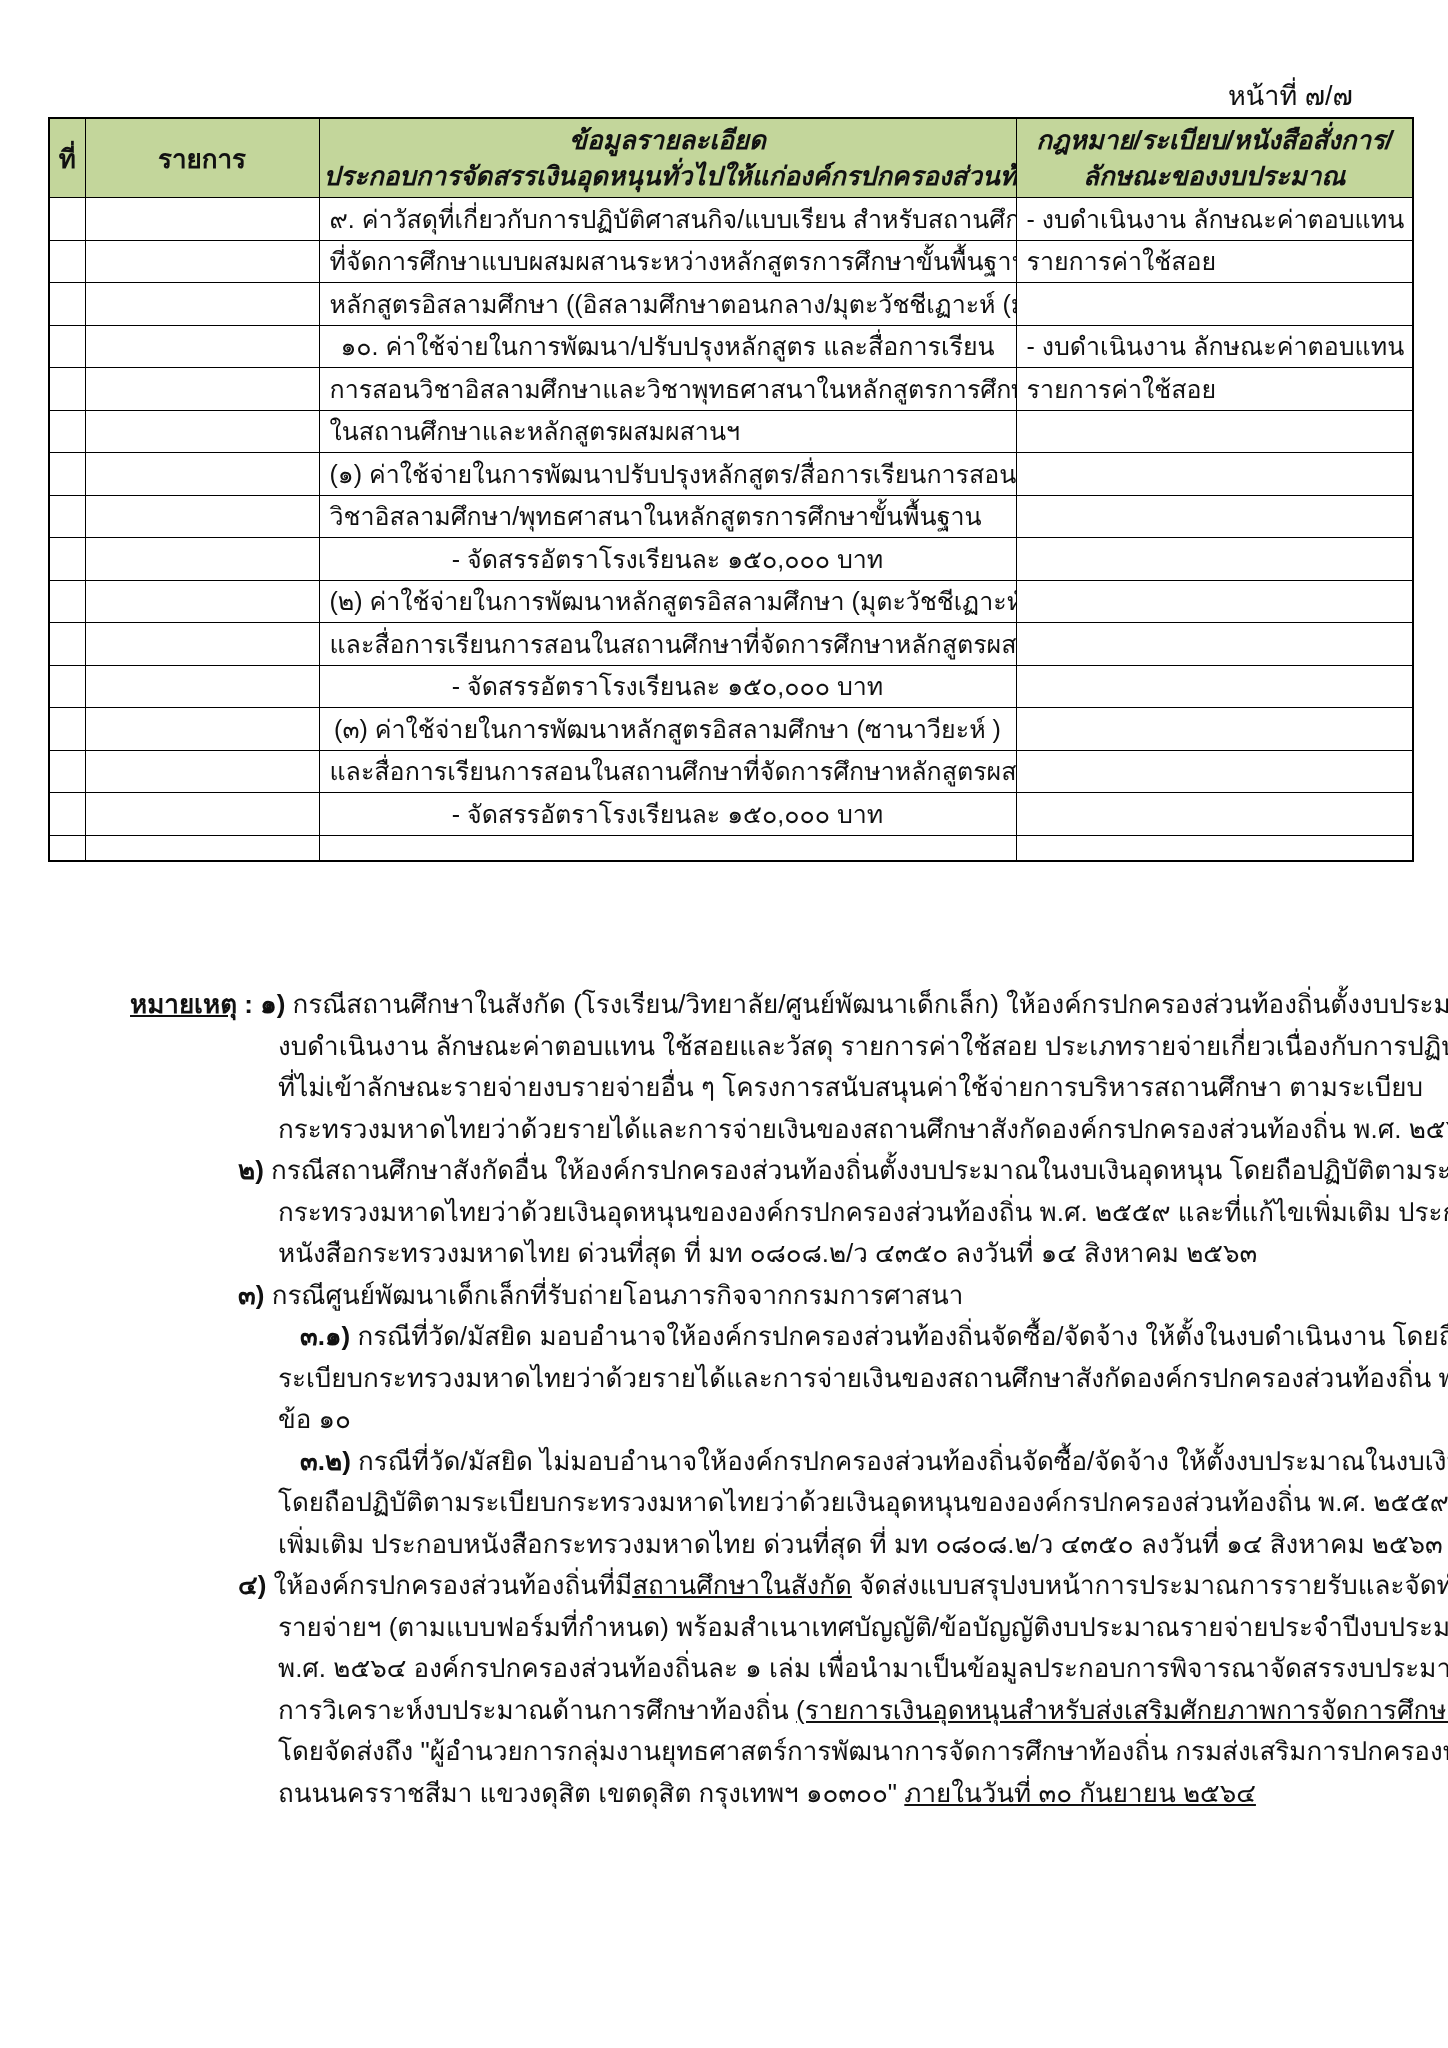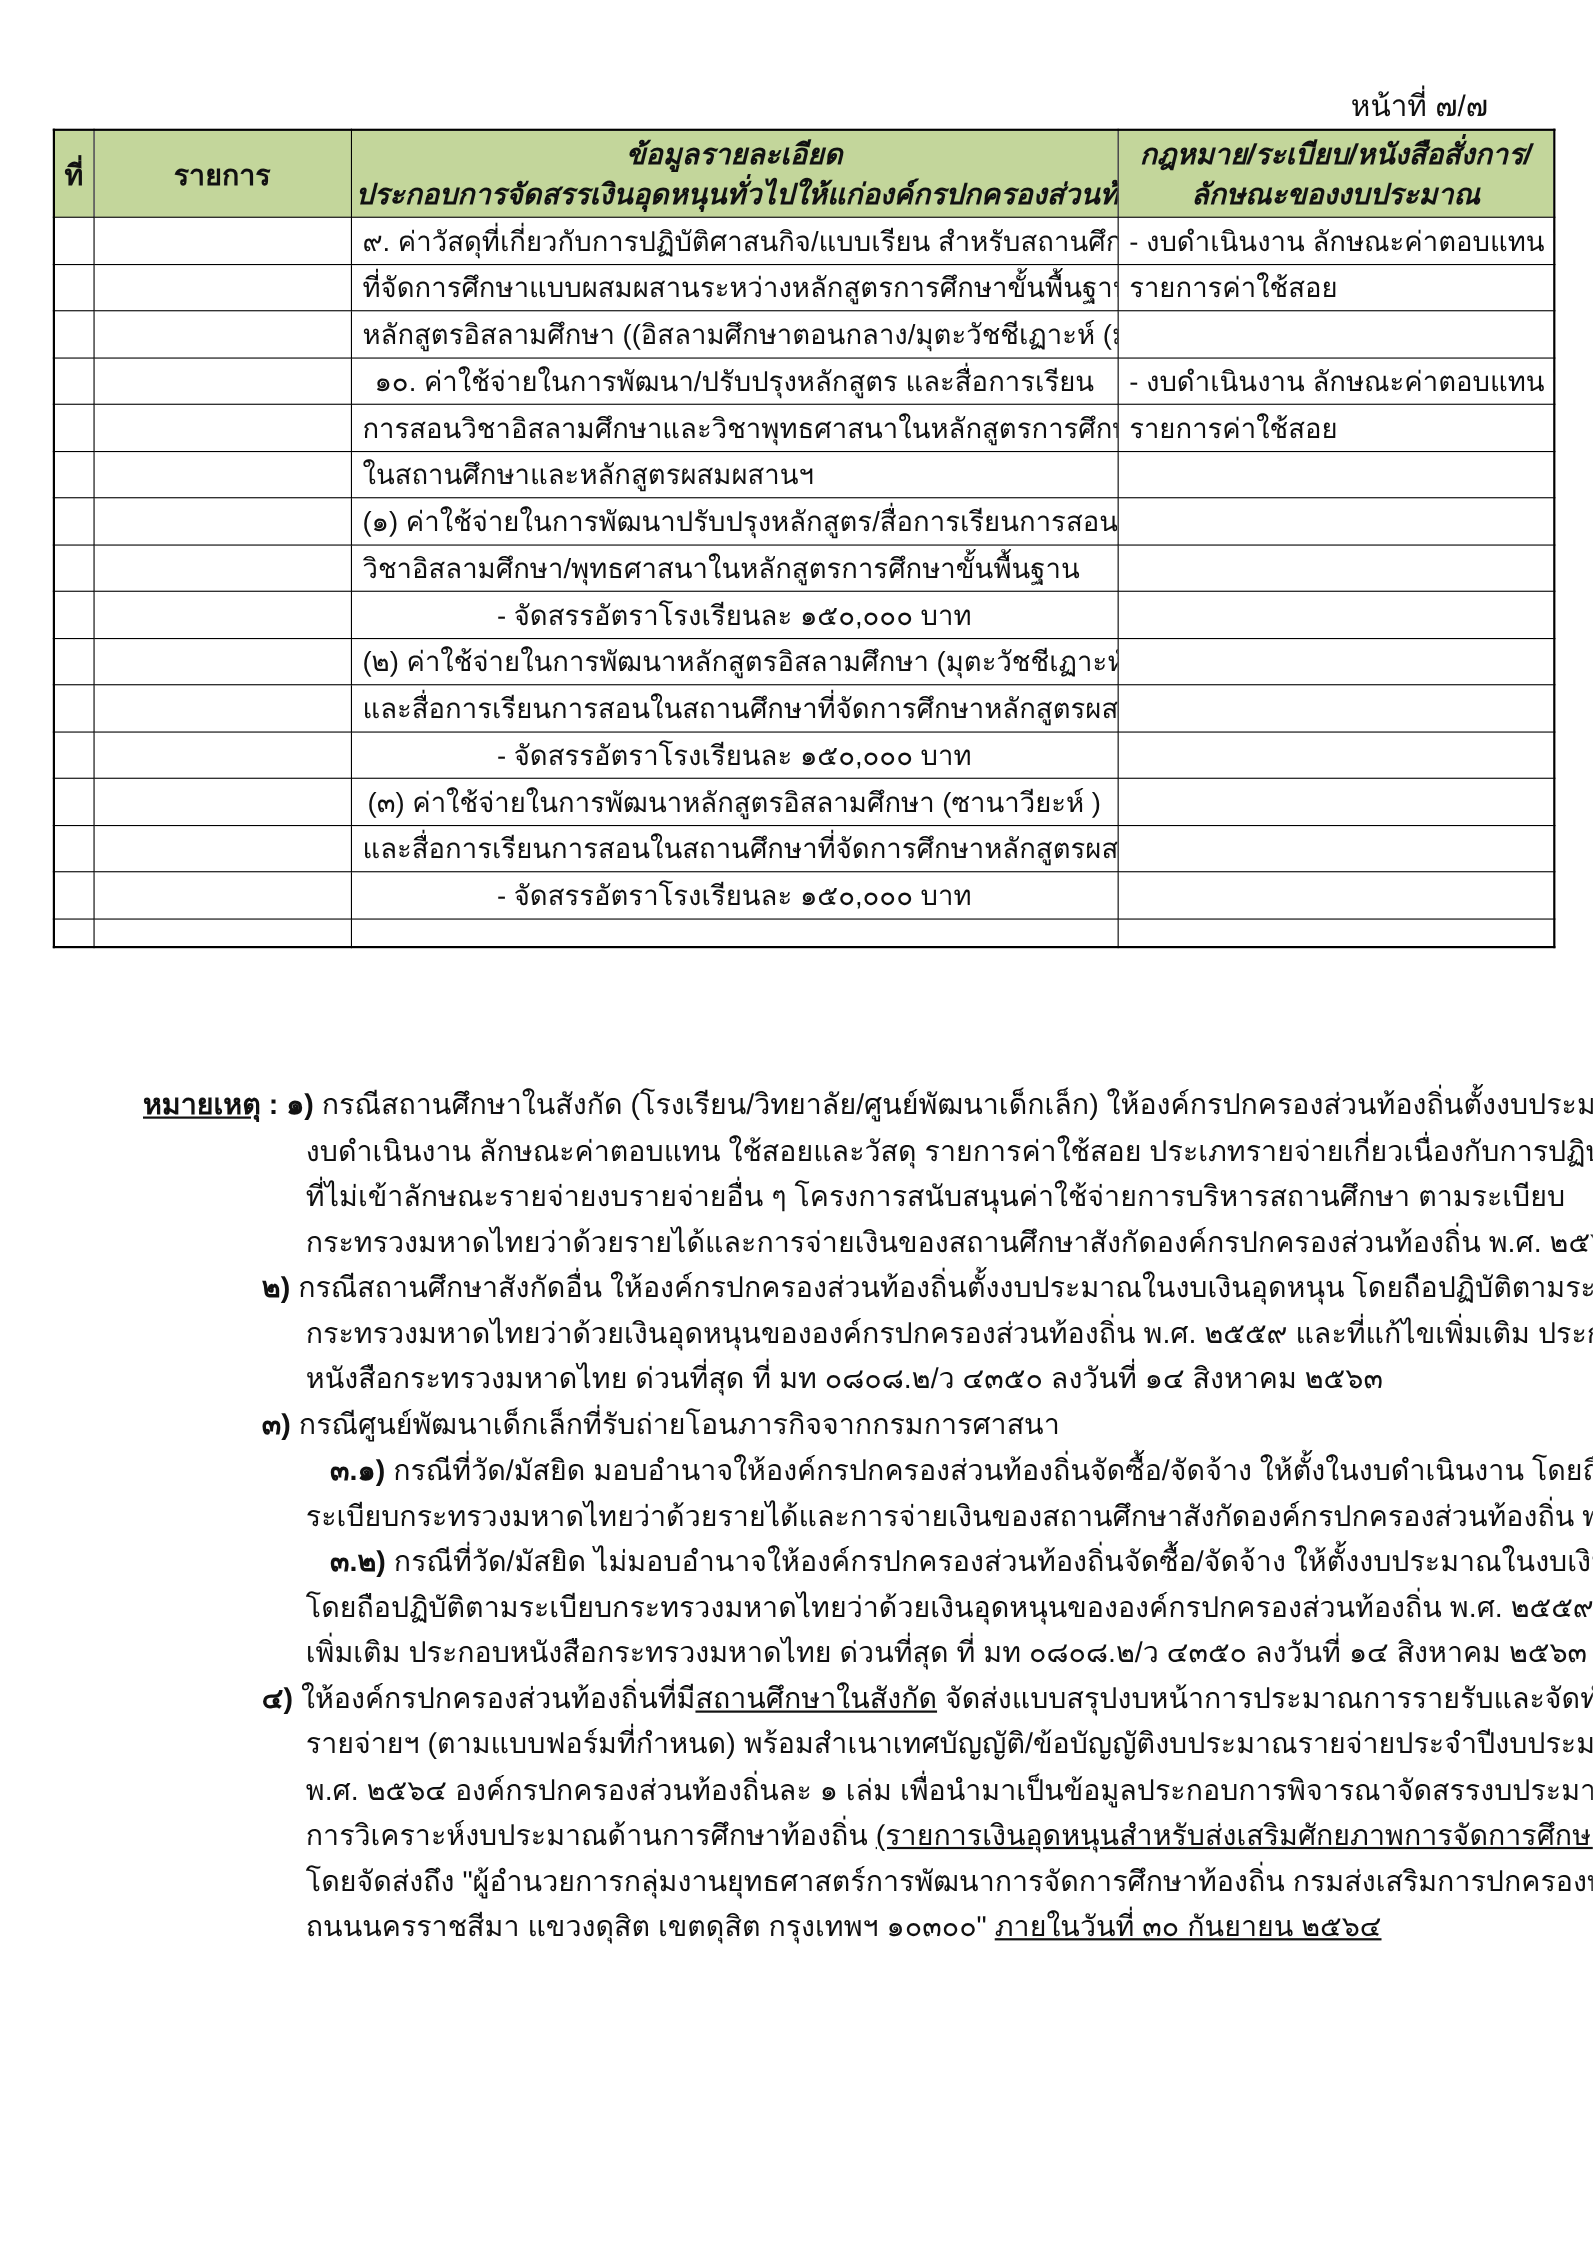--- a/index.html
+++ b/index.html
@@ -170,20 +170,21 @@
     <div class="note-line ind-first"><span class="seg-label">หมายเหตุ</span><span class="seg-bold"> : </span><span class="seg-num">๑) </span><span>กรณีสถานศึกษาในสังกัด (โรงเรียน/วิทยาลัย/ศูนย์พัฒนาเด็กเล็ก) ให้องค์กรปกครองส่วนท้องถิ่นตั้งงบประมาณใน</span></div>
     <div class="note-line ind-cont"><span>งบดำเนินงาน ลักษณะค่าตอบแทน ใช้สอยและวัสดุ  รายการค่าใช้สอย ประเภทรายจ่ายเกี่ยวเนื่องกับการปฏิบัติราชการ</span></div>
     <div class="note-line ind-cont"><span>ที่ไม่เข้าลักษณะรายจ่ายงบรายจ่ายอื่น ๆ โครงการสนับสนุนค่าใช้จ่ายการบริหารสถานศึกษา ตามระเบียบ</span></div>
     <div class="note-line ind-cont"><span>กระทรวงมหาดไทยว่าด้วยรายได้และการจ่ายเงินของสถานศึกษาสังกัดองค์กรปกครองส่วนท้องถิ่น พ.ศ. ๒๕๖๒</span></div>
     <div class="note-line ind-item"><span class="seg-num">๒) </span><span>กรณีสถานศึกษาสังกัดอื่น ให้องค์กรปกครองส่วนท้องถิ่นตั้งงบประมาณในงบเงินอุดหนุน โดยถือปฏิบัติตามระเบียบ</span></div>
     <div class="note-line ind-cont"><span>กระทรวงมหาดไทยว่าด้วยเงินอุดหนุนขององค์กรปกครองส่วนท้องถิ่น พ.ศ. ๒๕๕๙ และที่แก้ไขเพิ่มเติม ประกอบ</span></div>
     <div class="note-line ind-cont"><span>หนังสือกระทรวงมหาดไทย ด่วนที่สุด ที่ มท ๐๘๐๘.๒/ว ๔๓๕๐ ลงวันที่ ๑๔ สิงหาคม ๒๕๖๓</span></div>
     <div class="note-line ind-item"><span class="seg-num">๓) </span><span>กรณีศูนย์พัฒนาเด็กเล็กที่รับถ่ายโอนภารกิจจากกรมการศาสนา</span></div>
     <div class="note-line ind-sub"><span class="seg-num">๓.๑) </span><span>กรณีที่วัด/มัสยิด มอบอำนาจให้องค์กรปกครองส่วนท้องถิ่นจัดซื้อ/จัดจ้าง ให้ตั้งในงบดำเนินงาน โดยถือปฏิบัติตาม</span></div>
     <div class="note-line ind-cont"><span>ระเบียบกระทรวงมหาดไทยว่าด้วยรายได้และการจ่ายเงินของสถานศึกษาสังกัดองค์กรปกครองส่วนท้องถิ่น พ.ศ. ๒๕๖๒</span></div>
+    <div class="note-line ind-cont"><span>ข้อ ๑๐</span></div>
     <div class="note-line ind-sub"><span class="seg-num">๓.๒) </span><span>กรณีที่วัด/มัสยิด ไม่มอบอำนาจให้องค์กรปกครองส่วนท้องถิ่นจัดซื้อ/จัดจ้าง ให้ตั้งงบประมาณในงบเงินอุดหนุน</span></div>
     <div class="note-line ind-cont"><span>โดยถือปฏิบัติตามระเบียบกระทรวงมหาดไทยว่าด้วยเงินอุดหนุนขององค์กรปกครองส่วนท้องถิ่น พ.ศ. ๒๕๕๙ และที่แก้ไข</span></div>
     <div class="note-line ind-cont"><span>เพิ่มเติม ประกอบหนังสือกระทรวงมหาดไทย ด่วนที่สุด ที่ มท ๐๘๐๘.๒/ว ๔๓๕๐ ลงวันที่ ๑๔ สิงหาคม ๒๕๖๓</span></div>
     <div class="note-line ind-item"><span class="seg-num">๔) </span><span>ให้องค์กรปกครองส่วนท้องถิ่นที่มี</span><span class="seg-u">สถานศึกษาในสังกัด</span><span> จัดส่งแบบสรุปงบหน้าการประมาณการรายรับและจัดทำงบประมาณ</span></div>
     <div class="note-line ind-cont"><span>รายจ่ายฯ (ตามแบบฟอร์มที่กำหนด) พร้อมสำเนาเทศบัญญัติ/ข้อบัญญัติงบประมาณรายจ่ายประจำปีงบประมาณ</span></div>
     <div class="note-line ind-cont"><span>พ.ศ. ๒๕๖๔ องค์กรปกครองส่วนท้องถิ่นละ ๑ เล่ม เพื่อนำมาเป็นข้อมูลประกอบการพิจารณาจัดสรรงบประมาณและ</span></div>
     <div class="note-line ind-cont"><span>การวิเคราะห์งบประมาณด้านการศึกษาท้องถิ่น </span><span class="seg-u">(รายการเงินอุดหนุนสำหรับส่งเสริมศักยภาพการจัดการศึกษาท้องถิ่น)</span></div>
     <div class="note-line ind-cont"><span>โดยจัดส่งถึง "ผู้อำนวยการกลุ่มงานยุทธศาสตร์การพัฒนาการจัดการศึกษาท้องถิ่น กรมส่งเสริมการปกครองท้องถิ่น</span></div>
     <div class="note-line ind-cont"><span>ถนนนครราชสีมา แขวงดุสิต เขตดุสิต กรุงเทพฯ ๑๐๓๐๐" </span><span class="seg-bu">ภายในวันที่ ๓๐ กันยายน ๒๕๖๔</span></div>
   </div>

